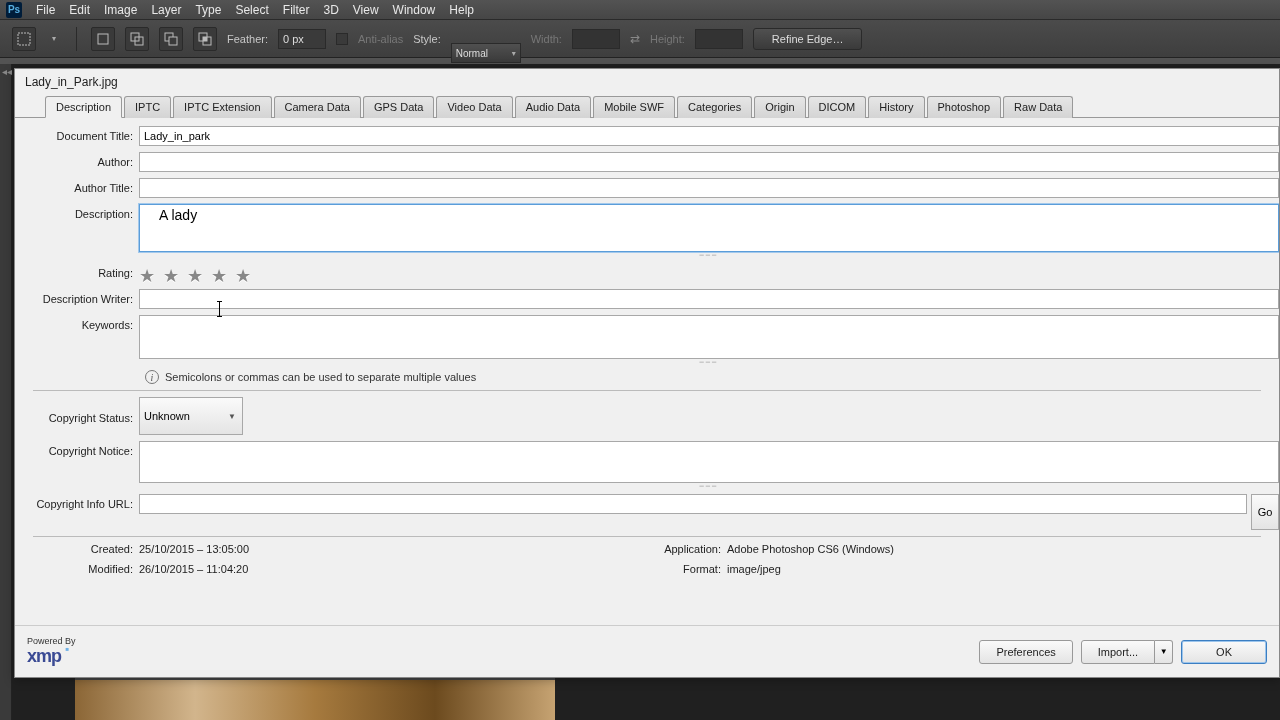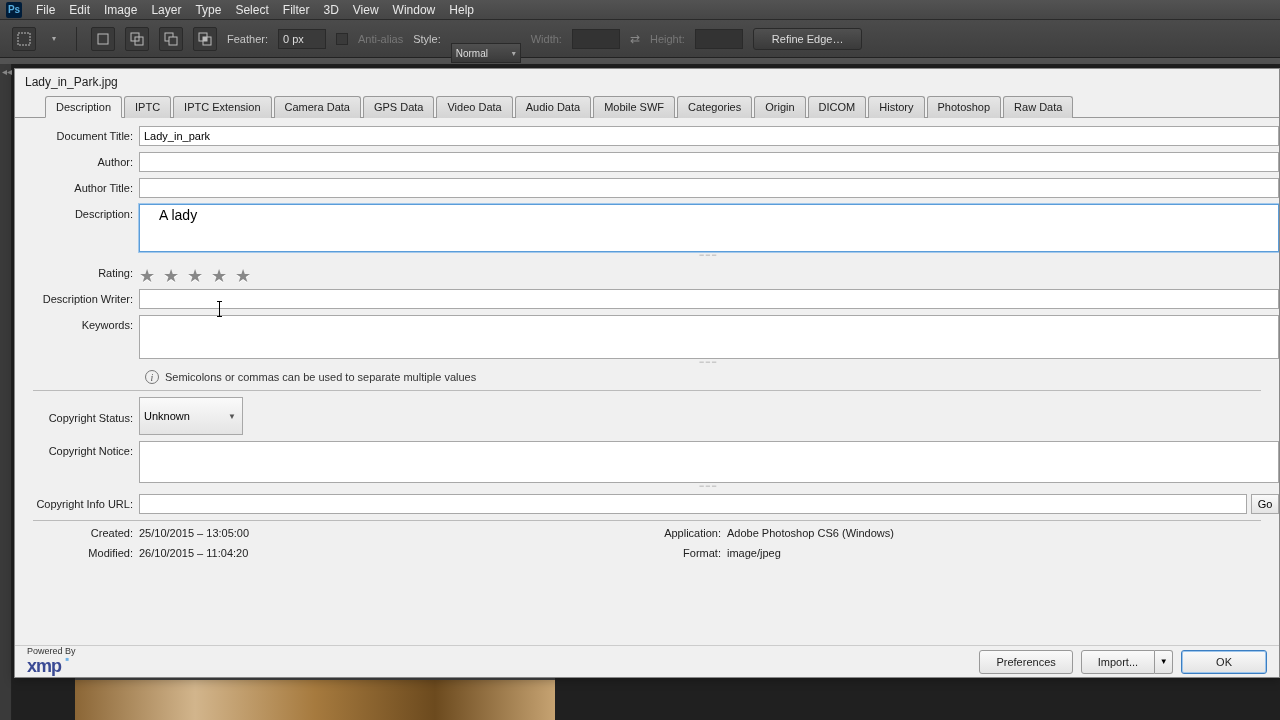--- a/index.html
+++ b/index.html
@@ -51,33 +51,33 @@
 
     .sel { width: 104px; height: 38px; border: 1px solid #a8a8a8; background: linear-gradient(#fafafa,#e4e4e4); font-size: 11px; padding: 0 4px; display: flex; align-items: center; position: relative; }
     .sel::after { content: "▼"; position: absolute; right: 6px; font-size: 8px; color: #555; }
 
     .cols { display: flex; }
     .cols .col { flex: 1; display: flex; }
     .cols .klbl { width: 124px; text-align: right; padding-right: 6px; color: #222; font-size: 11px; }
     .cols .klbl.r { width: 80px; }
     .cols .kval { color: #222; font-size: 11px; }
 
-    .footer { display: flex; align-items: center; padding: 0 12px; border-top: 1px solid #ccc; }
+    .footer { display: flex; align-items: center; padding: 10px 12px; border-top: 1px solid #ccc; }
     .xmp { display: flex; flex-direction: column; align-items: flex-start; }
     .xmp small { font-size: 9px; color: #333; }
     .xmp-logo { font-size: 18px; font-weight: bold; color: #3a4a94; letter-spacing: -1px; position: relative; }
     .xmp-logo::after { content: "■"; font-size: 6px; position: absolute; top: 0; right: -7px; color: #6fb1e6; }
     .footer .spacer { flex: 1; }
     .btn { height: 24px; background: linear-gradient(#fafafa,#e4e4e4); border: 1px solid #999; border-radius: 3px; padding: 0 16px; font-size: 11px; color: #222; margin-left: 8px; }
     .btn-split { display: inline-flex; margin-left: 8px; }
     .btn-split .btn { margin-left: 0; border-top-right-radius: 0; border-bottom-right-radius: 0; }
     .btn-split .dd { width: 18px; height: 24px; background: linear-gradient(#fafafa,#e4e4e4); border: 1px solid #999; border-left: none; border-top-right-radius: 3px; border-bottom-right-radius: 3px; display: flex; align-items: center; justify-content: center; font-size: 8px; }
     .btn.primary { border: 1px solid #3b7ec2; box-shadow: 0 0 0 1px #9cc5ec inset; padding: 0 34px; }
 
-    .go { width: 28px; height: 20px; background: linear-gradient(#fafafa,#e4e4e4); border: 1px solid #a8a8a8; font-size: 11px; margin-left: 4px; }
+    .go { width: 28px; height: 36px; background: linear-gradient(#fafafa,#e4e4e4); border: 1px solid #a8a8a8; font-size: 11px; margin-left: 4px; }
 
     .canvas-peek { position: absolute; left: 75px; bottom: 0; width: 480px; height: 42px; background: linear-gradient(90deg, #8b6636, #d2b58c, #a67a3e, #6c4a1e, #c6a372); border-top: 2px solid #444; }
     .text-cursor { position: absolute; left: 204px; top: 232px; width: 1px; height: 16px; background: transparent; }
     .text-cursor::before, .text-cursor::after { content: ""; position: absolute; left: -2px; width: 5px; height: 1px; background: #000; }
     .text-cursor::before { top: 0; }
     .text-cursor::after { bottom: 0; }
     .text-cursor .bar { position: absolute; left: 0; top: 0; bottom: 0; width: 1px; background: #000; }
   </style>
 </head>
 <body>

